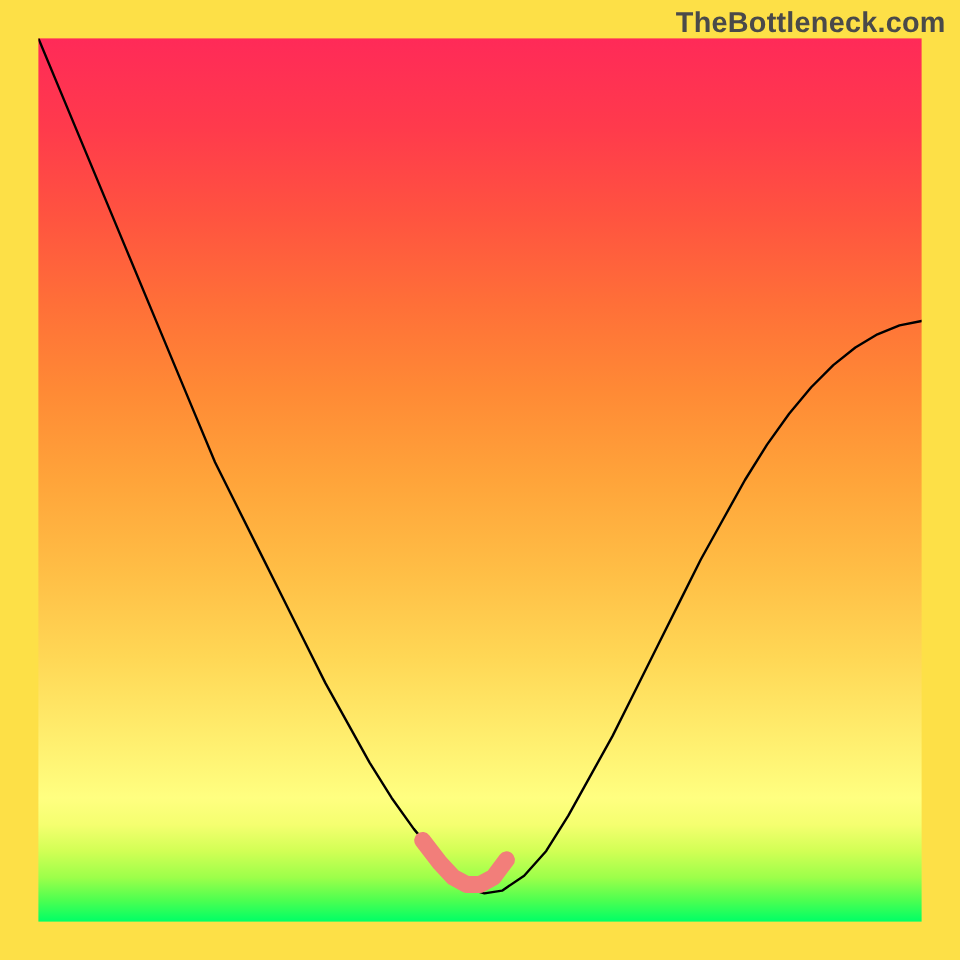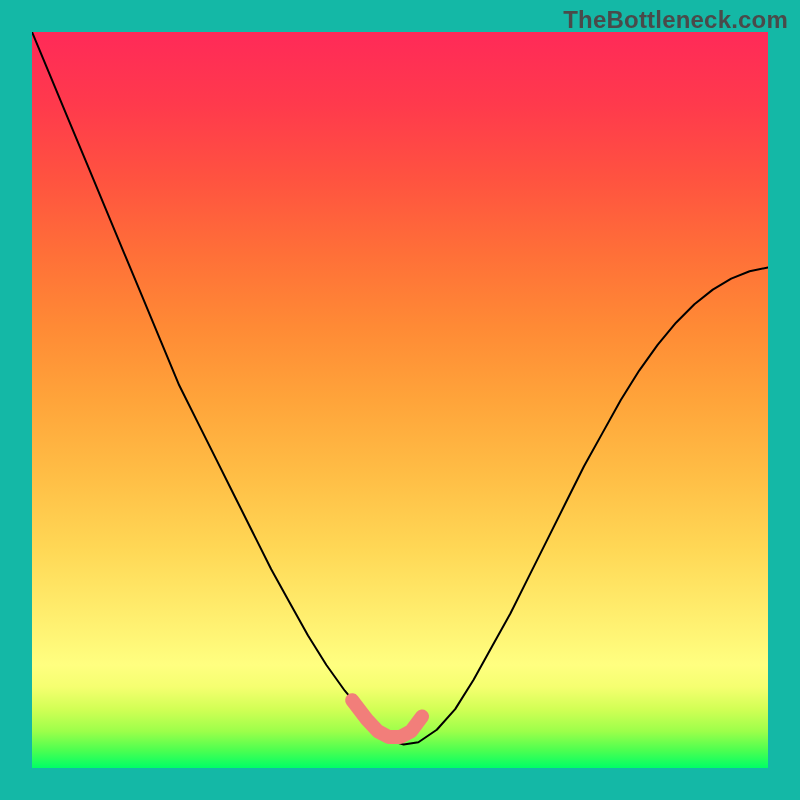--- a/index.html
+++ b/index.html
@@ -1,21 +1,21 @@
 <!DOCTYPE html>
 <html><head>
 <meta charset="utf-8">
 <style>
   * { margin: 0; padding: 0; box-sizing: border-box; }
   html, body { width: 800px; height: 800px; overflow: hidden; background: #000; }
   .frame {
     position: relative;
     width: 800px;
     height: 800px;
-    background: #14b8a6;
+    background: #fde047;
     padding-left: 45px;
   }
   .watermark {
     position: absolute;
     top: 6px;
     right: 12px;
     font-family: Arial, Helvetica, sans-serif;
     font-size: 24px;
     font-weight: 600;
     color: #4a4a4a;

